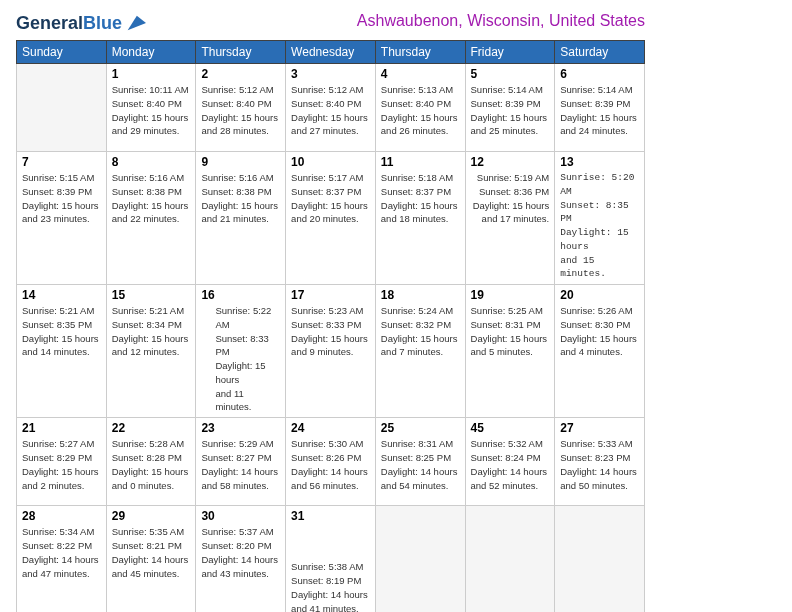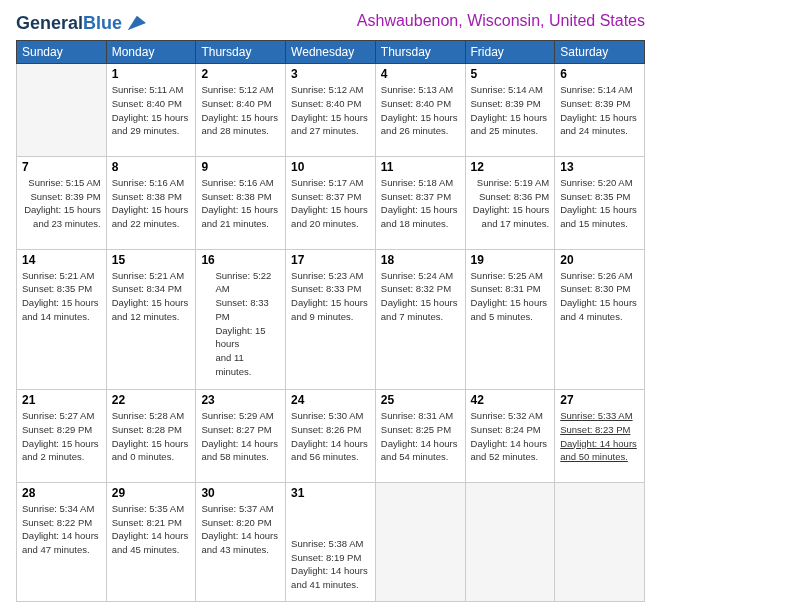--- a/index.html
+++ b/index.html
@@ -128,21 +128,21 @@
           <th>Thursday</th>
           <th>Friday</th>
           <th>Saturday</th>
         </tr>
     </thead>
     <tbody id="calendar-body">
     <tr>
           <td class="empty"></td>
           <td>
             <span class="day-number">1</span>
-            <div class="day-info" style="white-space: pre-line;">Sunrise: 5:11 AM
+            <div class="day-info" style="white-space: pre-line;">Sunrise: 10:11 AM
 Sunset: 8:40 PM
 Daylight: 15 hours
 and 29 minutes.</div>
           </td>
           <td>
             <span class="day-number">2</span>
             <div class="day-info" style="white-space: pre-line;">Sunrise: 5:12 AM
 Sunset: 8:40 PM
 Daylight: 15 hours
 and 28 minutes.</div>
@@ -172,21 +172,21 @@
             <span class="day-number">6</span>
             <div class="day-info" style="white-space: pre-line;">Sunrise: 5:14 AM
 Sunset: 8:39 PM
 Daylight: 15 hours
 and 24 minutes.</div>
           </td>
         </tr>
         <tr>
           <td>
             <span class="day-number">7</span>
-            <div class="day-info" style="white-space: pre-line; text-align: right;">Sunrise: 5:15 AM
+            <div class="day-info" style="white-space: pre-line;">Sunrise: 5:15 AM
 Sunset: 8:39 PM
 Daylight: 15 hours
 and 23 minutes.</div>
           </td>
           <td>
             <span class="day-number">8</span>
             <div class="day-info" style="white-space: pre-line;">Sunrise: 5:16 AM
 Sunset: 8:38 PM
 Daylight: 15 hours
 and 22 minutes.</div>
@@ -214,21 +214,21 @@
           </td>
           <td>
             <span class="day-number">12</span>
             <div class="day-info" style="white-space: pre-line; text-align: right;">Sunrise: 5:19 AM
 Sunset: 8:36 PM
 Daylight: 15 hours
 and 17 minutes.</div>
           </td>
           <td>
             <span class="day-number">13</span>
-            <div class="day-info" style="white-space: pre-line;">Sunrise: 5:20 AM
+            <div class="day-info" style="white-space: pre-line; font-family: Liberation Mono, monospace;">Sunrise: 5:20 AM
 Sunset: 8:35 PM
 Daylight: 15 hours
 and 15 minutes.</div>
           </td>
         </tr>
         <tr>
           <td>
             <span class="day-number">14</span>
             <div class="day-info" style="white-space: pre-line;">Sunrise: 5:21 AM
 Sunset: 8:35 PM
@@ -308,29 +308,29 @@
 and 56 minutes.</div>
           </td>
           <td>
             <span class="day-number">25</span>
             <div class="day-info" style="white-space: pre-line;">Sunrise: 8:31 AM
 Sunset: 8:25 PM
 Daylight: 14 hours
 and 54 minutes.</div>
           </td>
           <td>
-            <span class="day-number">42</span>
+            <span class="day-number">45</span>
             <div class="day-info" style="white-space: pre-line;">Sunrise: 5:32 AM
 Sunset: 8:24 PM
 Daylight: 14 hours
 and 52 minutes.</div>
           </td>
           <td>
             <span class="day-number">27</span>
-            <div class="day-info" style="white-space: pre-line; text-decoration: underline;">Sunrise: 5:33 AM
+            <div class="day-info" style="white-space: pre-line;">Sunrise: 5:33 AM
 Sunset: 8:23 PM
 Daylight: 14 hours
 and 50 minutes.</div>
           </td>
         </tr>
         <tr>
           <td>
             <span class="day-number">28</span>
             <div class="day-info" style="white-space: pre-line;">Sunrise: 5:34 AM
 Sunset: 8:22 PM

